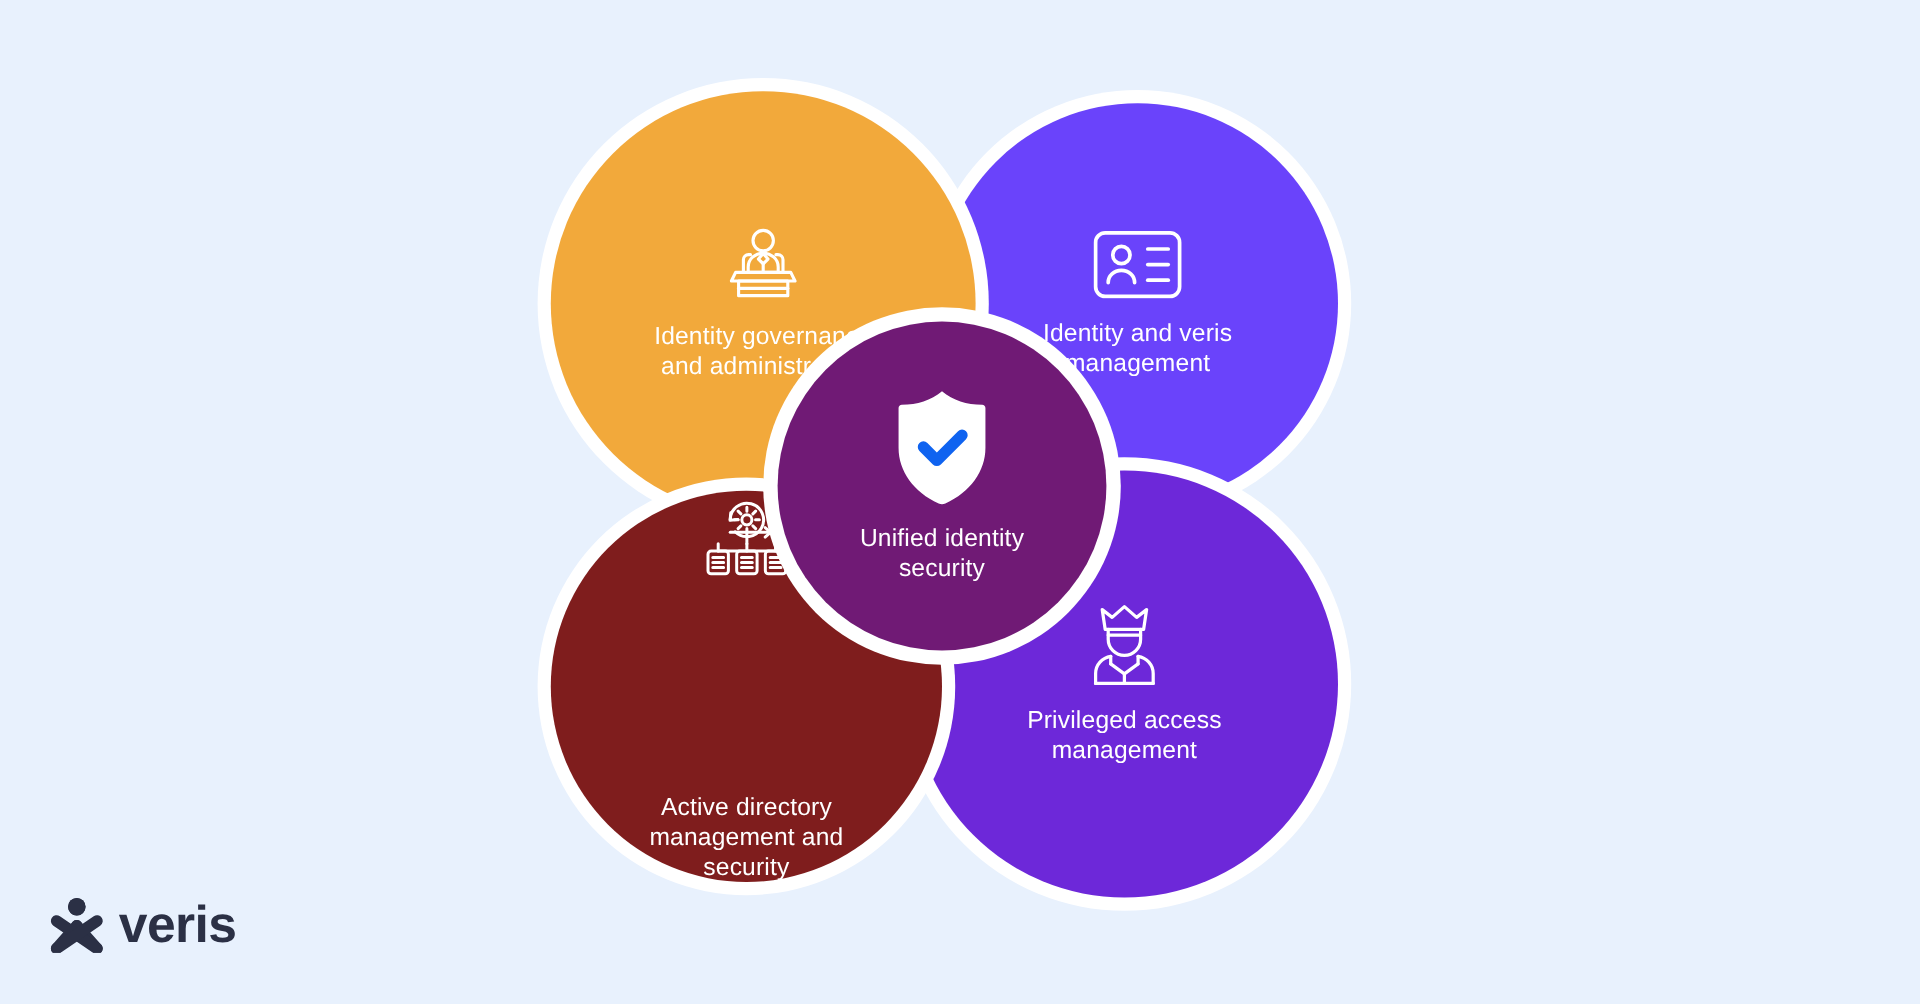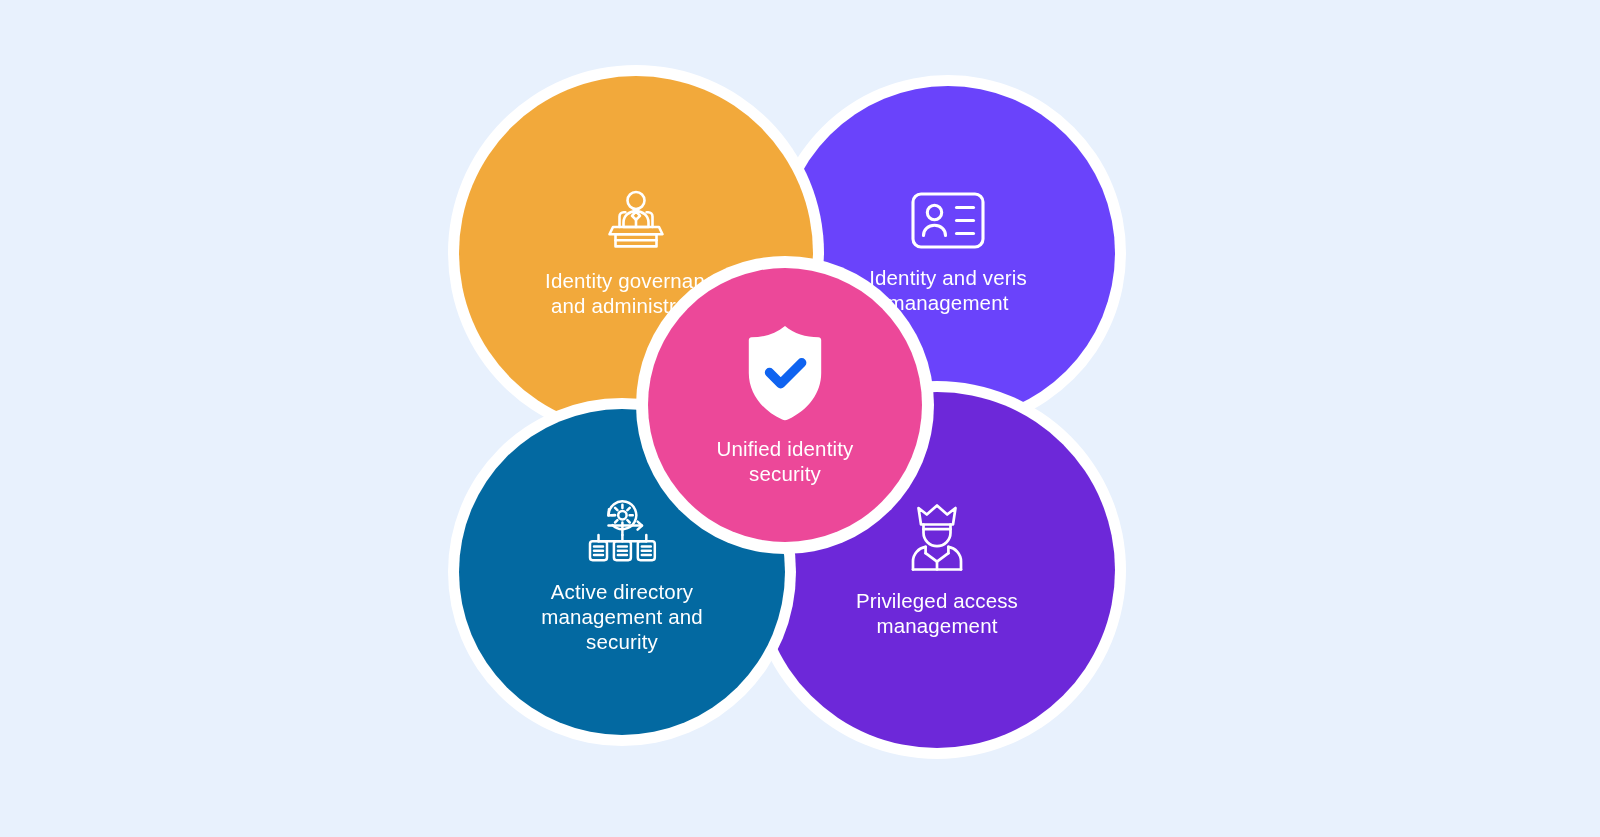--- a/index.html
+++ b/index.html
@@ -54,36 +54,37 @@
 
   #bubble-iam {
     left:781px; top:86px; width:334px; height:334px;
     background:#6a43fb;
     z-index:2;
   }
   #bubble-iam .icon-wrap { margin-bottom:16px; }
 
   #bubble-adms {
     left:459px; top:409px; width:326px; height:326px;
-    background:#0369a1;
+    background:#7f1d1d;
     z-index:3;
+    justify-content:space-between;
   }
   #bubble-adms .icon-wrap { margin-bottom:16px; }
 
   #bubble-pam {
     left:759px; top:392px; width:356px; height:356px;
     background:#6d28d9;
     z-index:2;
   }
   #bubble-pam .icon-wrap { margin-bottom:16px; }
 
   
   #bubble-core {
     left:648px; top:268px; width:274px; height:274px;
-    background:#ec4899;
+    background:#701a75;
     z-index:9;
     box-shadow:0 0 0 12px #ffffff;
   }
   #bubble-core .icon-wrap { margin-bottom:14px; }
   #bubble-core .bub-label {
     font-size:20.5px;
     line-height:1.22;
   }
 
   
@@ -207,14 +208,27 @@
     <span class="icon-wrap">
       <svg width="86" height="98" viewBox="0 0 86 98" fill="none">
         <path d="M43 2c9.2 7.6 20.6 11.3 33.5 11.3 1.5 0 2.7 1.2 2.7 2.7v33.1c0 19.6-12.6 37-33.4 46.5a6.7 6.7 0 0 1-5.6 0C19.4 86.1 6.8 68.7 6.8 49.1V16c0-1.5 1.2-2.7 2.7-2.7C22.4 13.3 33.8 9.6 43 2z" fill="#ffffff"></path>
         <path d="M27.5 48.5l11.2 11.2 21-21" stroke="#0f63f0" stroke-width="9.4" stroke-linecap="round" stroke-linejoin="round" fill="none"></path>
       </svg>
     </span>
     <div class="bub-label">Unified identity
 security</div>
   </div>
 
+  <div id="brand-logo">
+    <span class="logo-mark">
+      <svg width="44" height="46" viewBox="0 0 44 46" fill="none">
+        <circle cx="22" cy="7.6" r="7.3" fill="#2b3045"></circle>
+        <path d="M5.2 42.4 22 23.5" stroke="#2b3045" stroke-width="9.6" stroke-linecap="round"></path>
+        <path d="M38.8 42.4 22 23.5" stroke="#2b3045" stroke-width="9.6" stroke-linecap="round"></path>
+        <path d="M5.2 19.5 38.8 42.4" stroke="#2b3045" stroke-width="9.6" stroke-linecap="round"></path>
+        <path d="M38.8 19.5 5.2 42.4" stroke="#2b3045" stroke-width="9.6" stroke-linecap="round"></path>
+        <circle cx="22" cy="7.6" r="7.3" fill="#2b3045"></circle>
+      </svg>
+    </span>
+    <span class="logo-word">veris</span>
+  </div>
 
 </div>
 
 </body></html>

